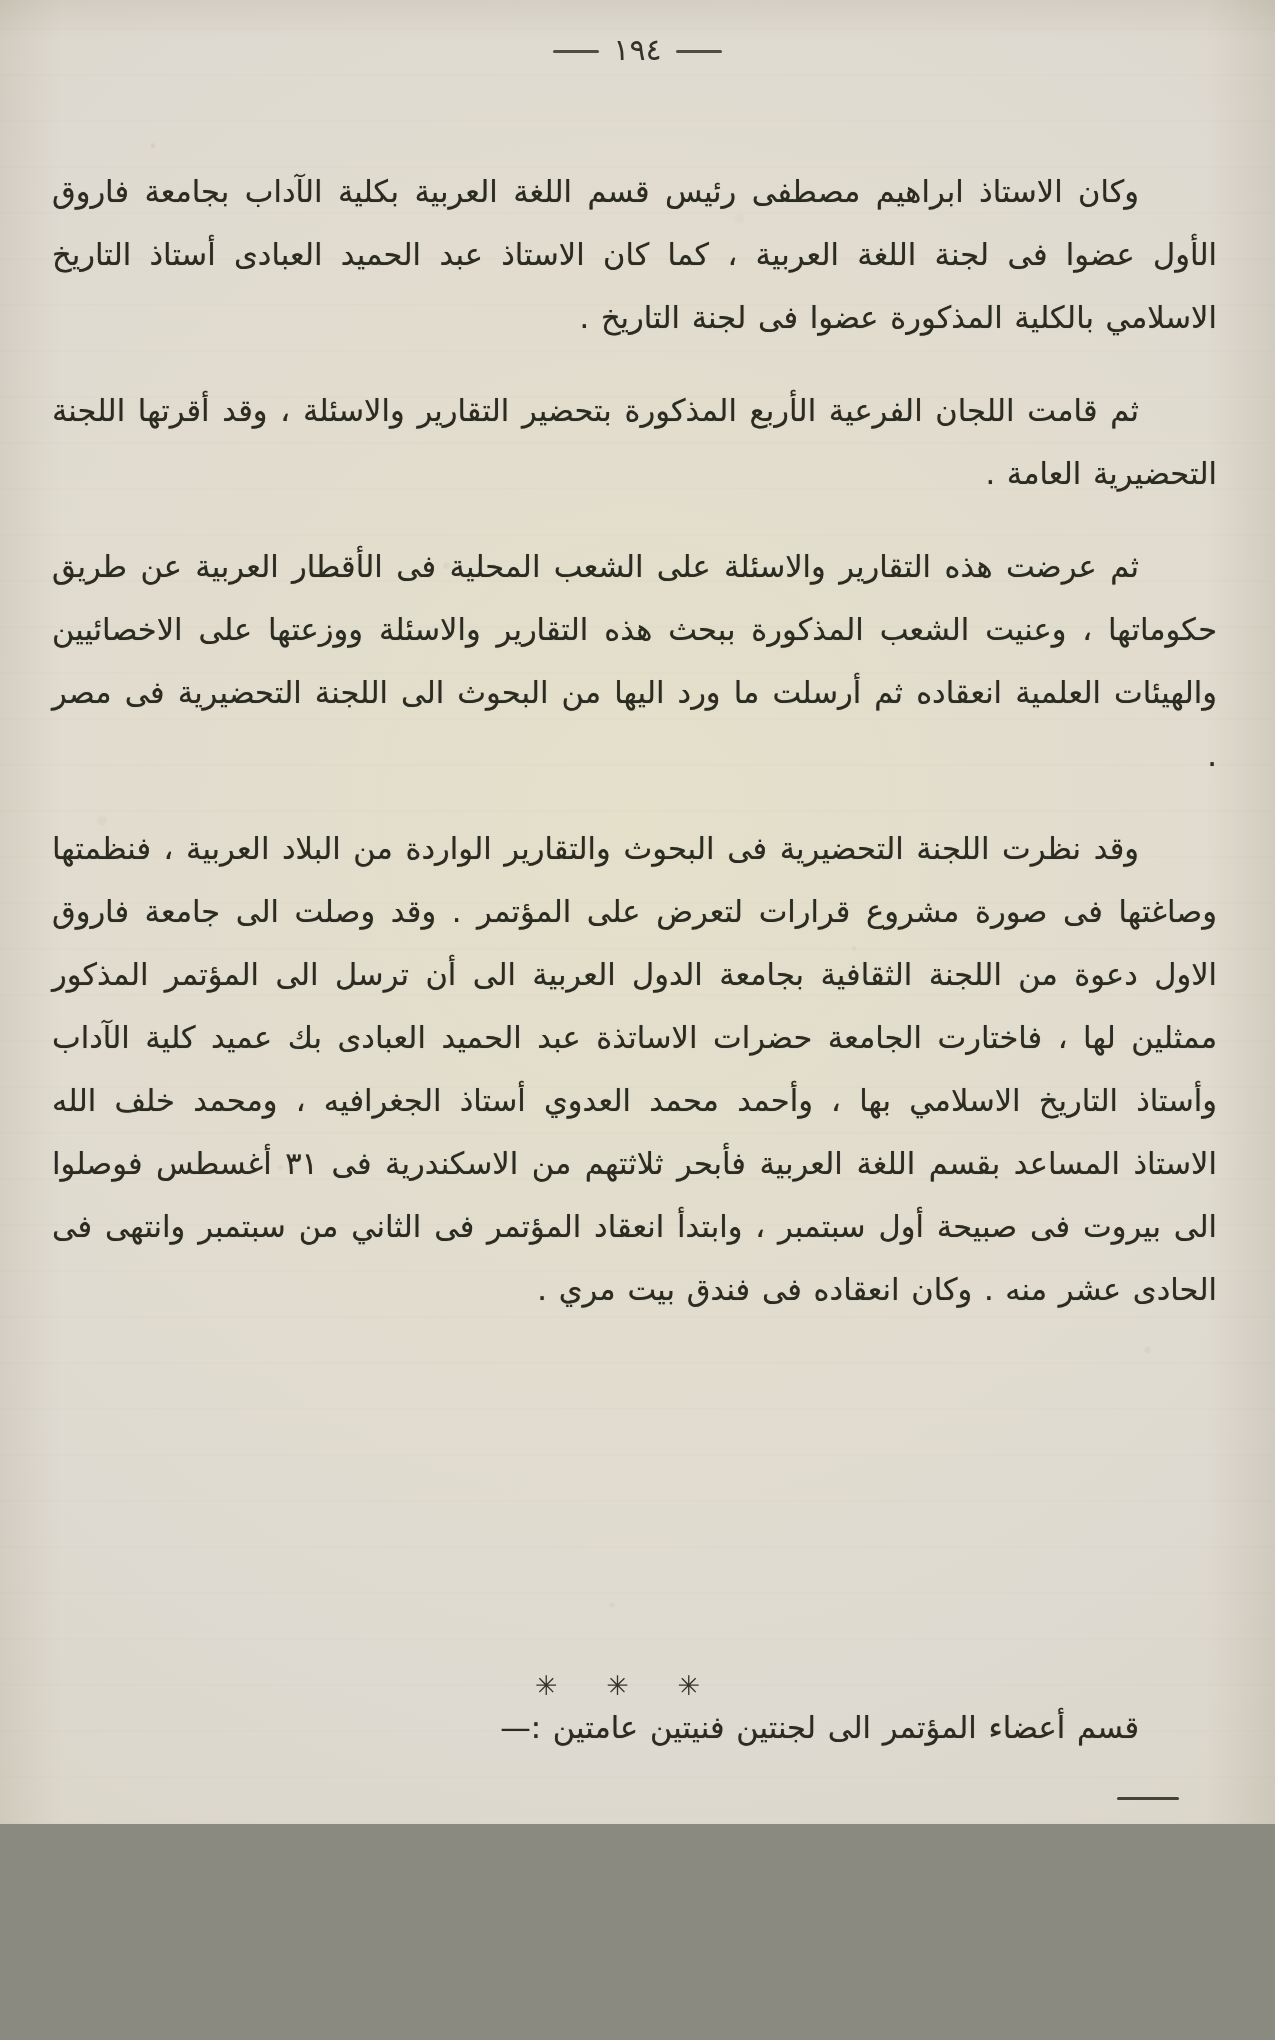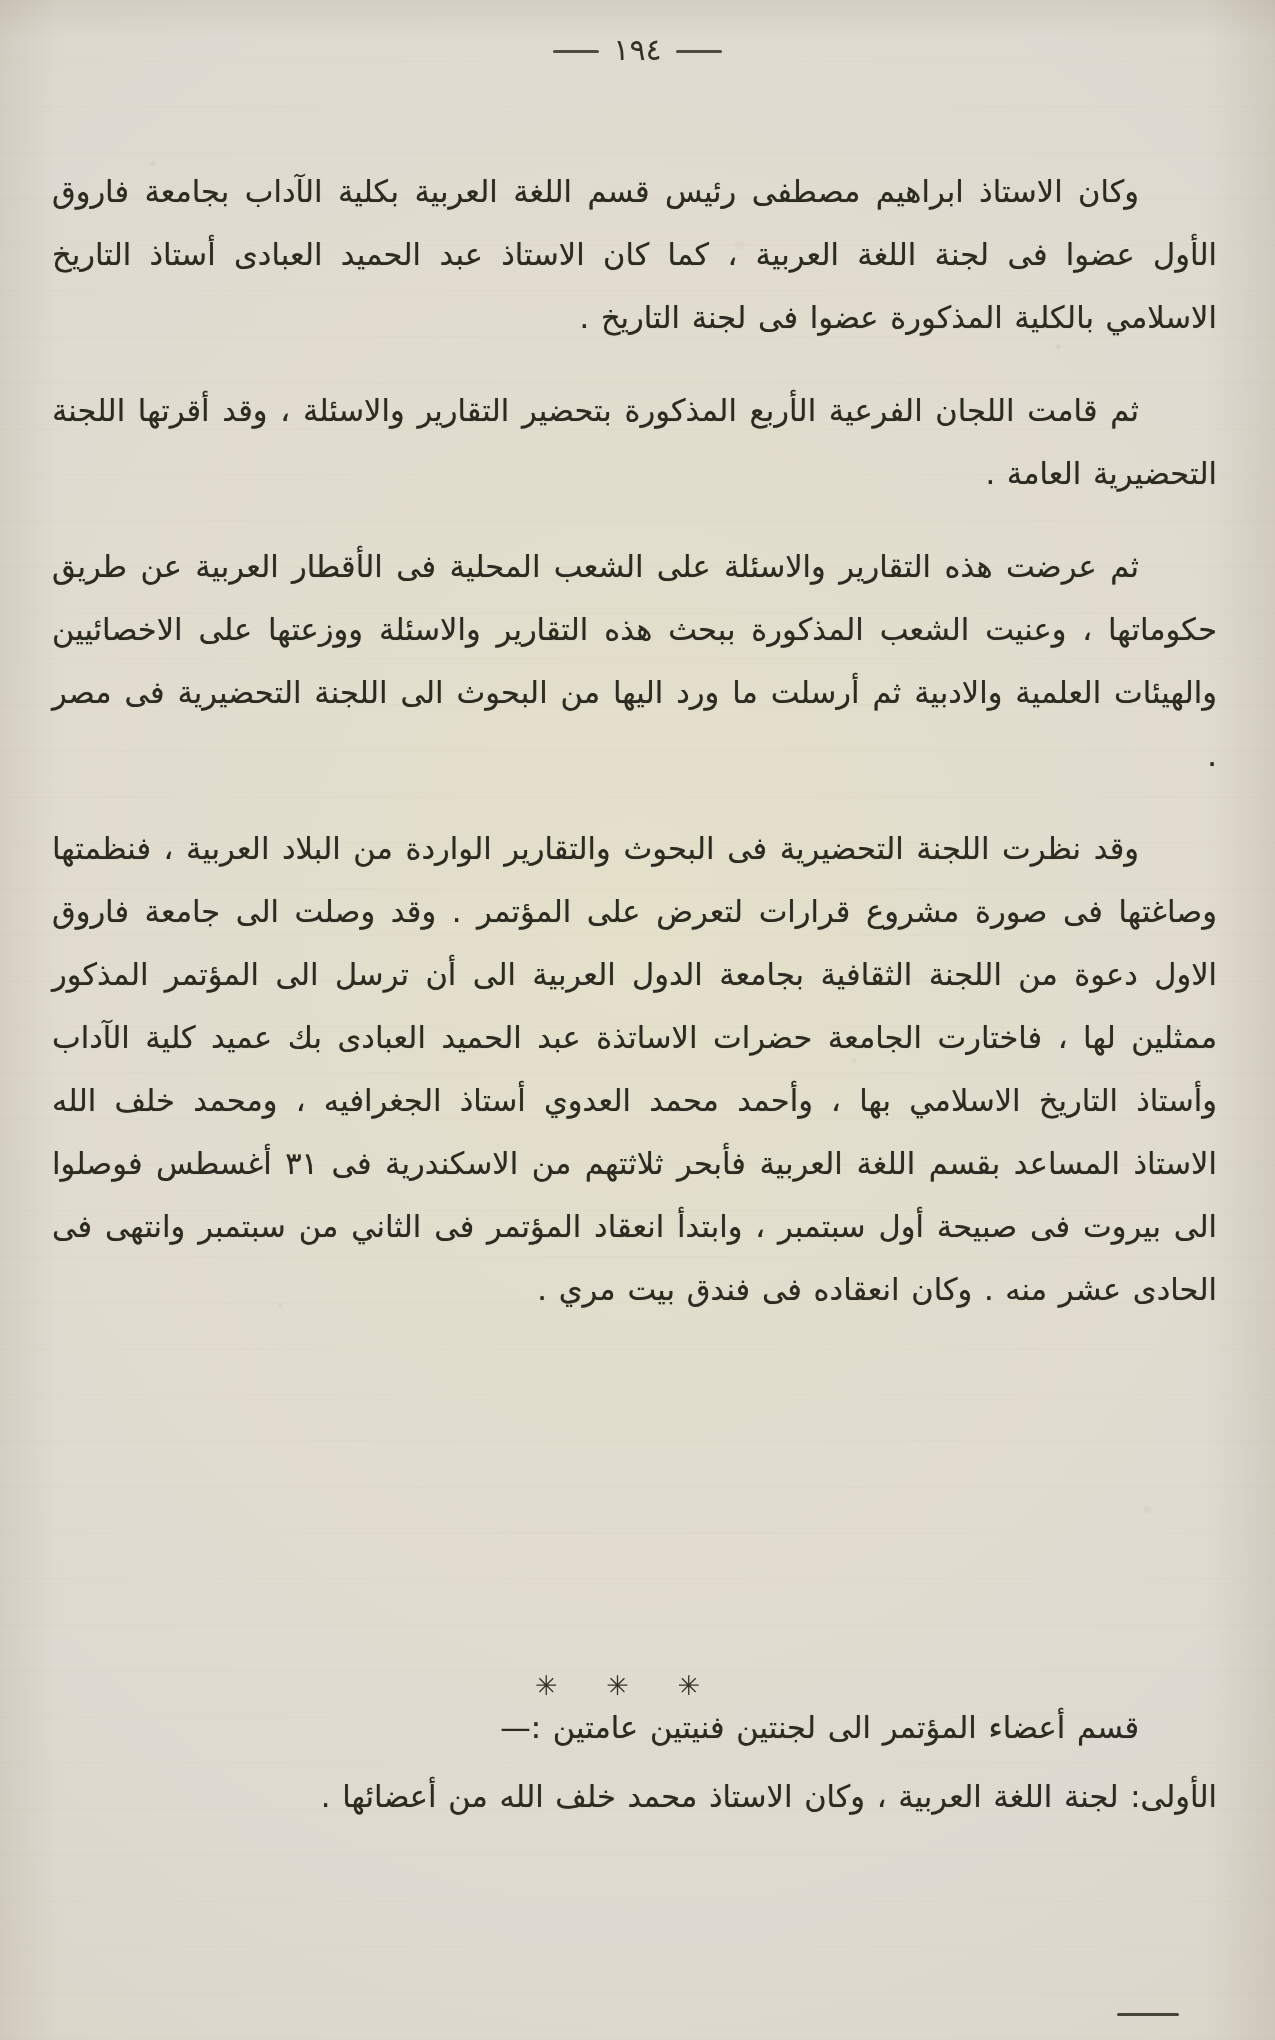--- a/index.html
+++ b/index.html
@@ -5,21 +5,21 @@
 <style>
   html, body {
     margin: 0;
     padding: 0;
     background: #8a8a80;
   }
 
   .page {
     position: relative;
     width: 1275px;
-    height: 2040px;
+    height: 1824px;
     margin: 0 auto;
     background:
       radial-gradient(ellipse 120% 90% at 50% 45%, #e8e4ce 0%, #e3ded5 55%, #d9d4c2 100%);
     overflow: hidden;
     box-sizing: border-box;
     font-family: "DejaVu Sans", "Liberation Sans", sans-serif;
     color: #2a2a22;
   }
 
   
@@ -192,28 +192,27 @@
     <span class="num">١٩٤</span>
     <span class="rule"></span>
   </div>
 
   <div class="body content">
 
     <p class="para indent">وكان الاستاذ ابراهيم مصطفى رئيس قسم اللغة العربية بكلية الآداب بجامعة فاروق الأول عضوا فى لجنة اللغة العربية ، كما كان الاستاذ عبد الحميد العبادى أستاذ التاريخ الاسلامي بالكلية المذكورة عضوا فى لجنة التاريخ .</p>
 
     <p class="para indent gap-before">ثم قامت اللجان الفرعية الأربع المذكورة بتحضير التقارير والاسئلة ، وقد أقرتها اللجنة التحضيرية العامة .</p>
 
-    <p class="para indent gap-before">ثم عرضت هذه التقارير والاسئلة على الشعب المحلية فى الأقطار العربية عن طريق حكوماتها ، وعنيت الشعب المذكورة ببحث هذه التقارير والاسئلة ووزعتها على الاخصائيين والهيئات العلمية والادبية ثم أرسلت ما ورد اليها من البحوث الى اللجنة التحضيرية فى مصر .</p>
+    <p class="para indent gap-before">ثم عرضت هذه التقارير والاسئلة على الشعب المحلية فى الأقطار العربية عن طريق حكوماتها ، وعنيت الشعب المذكورة ببحث هذه التقارير والاسئلة ووزعتها على الاخصائيين والهيئات العلمية انعقاده ثم أرسلت ما ورد اليها من البحوث الى اللجنة التحضيرية فى مصر .</p>
 
     <p class="para indent gap-before">وقد نظرت اللجنة التحضيرية فى البحوث والتقارير الواردة من البلاد العربية ، فنظمتها وصاغتها فى صورة مشروع قرارات لتعرض على المؤتمر .   وقد وصلت الى جامعة فاروق الاول دعوة من اللجنة الثقافية بجامعة الدول العربية الى أن ترسل الى المؤتمر المذكور ممثلين لها ، فاختارت الجامعة حضرات الاساتذة عبد الحميد العبادى بك عميد كلية الآداب وأستاذ التاريخ الاسلامي بها ، وأحمد محمد العدوي أستاذ الجغرافيه ، ومحمد خلف الله الاستاذ المساعد بقسم اللغة العربية فأبحر ثلاثتهم من الاسكندرية فى ٣١ أغسطس فوصلوا الى بيروت فى صبيحة أول سبتمبر ، وابتدأ انعقاد المؤتمر فى الثاني من سبتمبر وانتهى فى الحادى عشر منه .   وكان انعقاده فى فندق بيت مري .</p>
 
   </div>
 
   <div class="asterism">✳ ✳ ✳</div>
 
   <div class="body content" style="top: 1696px;">
     <p class="para indent">قسم أعضاء المؤتمر الى لجنتين فنيتين عامتين :—</p>
-    <p class="para">الأولى: لجنة اللغة العربية ، وكان الاستاذ محمد خلف الله من أعضائها .</p>
   </div>
 
   <div class="tail-rule"></div>
 
 </div>
 
 </body></html>

